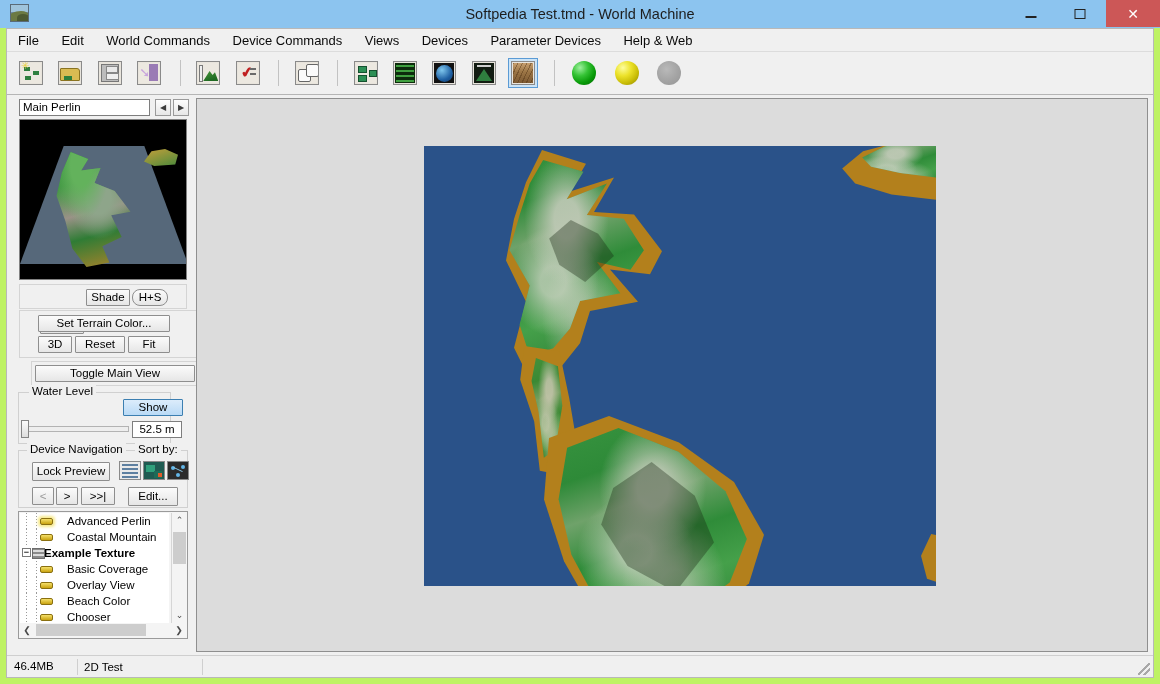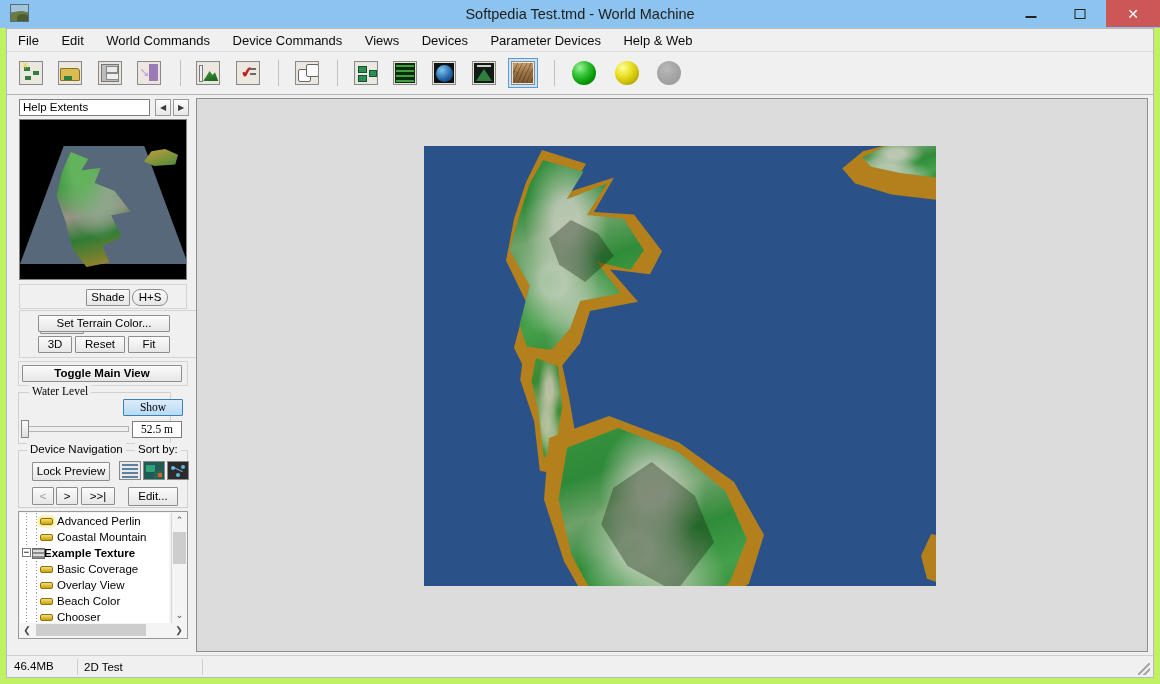--- a/index.html
+++ b/index.html
@@ -189,28 +189,28 @@
   .controls-box2{
     position:absolute;left:5px;top:212px;width:189px;height:48px;
     border:1px solid #d4d4d4;box-sizing:border-box;
   }
   .btn.b-terraincolor{left:18px;top:4px;width:132px;height:17px;line-height:15px;}
   .btn.b-3d{left:18px;top:25px;width:34px;height:17px;line-height:15px;}
   .btn.b-reset{left:55px;top:25px;width:50px;height:17px;line-height:15px;}
   .btn.b-fit{left:108px;top:25px;width:42px;height:17px;line-height:15px;}
 
   .toggle-box{
-    position:absolute;left:4px;top:263px;width:170px;height:25px;
-    border:1px solid #d4d4d4;box-sizing:border-box;font-weight:bold;
+    position:absolute;left:17px;top:263px;width:170px;height:25px;
+    border:1px solid #d4d4d4;box-sizing:border-box;
   }
   .btn.b-toggle{left:3px;top:3px;width:160px;height:17px;line-height:15px;}
 
   .waterfs{
     position:absolute;left:4px;top:294px;width:153px;height:52px;
-    border:1px solid #d0d0d0;box-sizing:border-box;font-family:Liberation Serif, serif;
+    border:1px solid #d0d0d0;box-sizing:border-box;
   }
   .fs-legend{
     position:absolute;left:10px;top:-8px;background:#f0f0f0;
     padding:0 3px;font-size:11.5px;color:#000;
   }
   .btn.b-show{
     left:104px;top:6px;width:60px;height:17px;line-height:15px;
     background:linear-gradient(#dcecfb,#b9daf6);border:1px solid #3c7fb1;
   }
   .slider{
@@ -260,21 +260,21 @@
   .treewrap{
     position:absolute;left:4px;top:413px;width:170px;height:128px;
     border:1px solid #9a9a9a;box-sizing:border-box;background:#f4f4f4;
   }
   .tree{
     position:absolute;left:1px;top:1px;width:149px;height:110px;
     background:#ffffff;overflow:hidden;
   }
   .trow{
     position:relative;height:16px;line-height:16px;font-size:11.5px;
-    color:#000;white-space:nowrap;padding-left:37px;cursor:default;
+    color:#000;white-space:nowrap;padding-left:47px;cursor:default;
   }
   .trow.bold{font-weight:bold;padding-left:24px;}
   .tnode{
     position:absolute;left:20px;top:5px;width:13px;height:7px;
     background:linear-gradient(#f5e06a,#c9a311);border:1px solid #8a7010;
     box-sizing:border-box;border-radius:2px;
   }
   .tnode.hl{box-shadow:0 0 3px 2px #f7e98a;}
   .tnode.grp{
     left:12px;top:3px;width:13px;height:11px;border-radius:0;
@@ -492,21 +492,21 @@
       <span class="sep"></span>
 
       <span class="orb green"><i></i></span>
       <span class="orb yellow"><i></i></span>
       <span class="orb gray"><i></i></span>
     </div>
 
     <div class="leftpanel">
 
       <div class="combo-row">
-        <div class="combo">Help Extents</div>
+        <div class="combo">Main Perlin</div>
         <div class="spinbtn prev">◀</div>
         <div class="spinbtn next">▶</div>
       </div>
 
       <div class="preview3d">
         <div class="p3d-plane"></div>
         <div class="p3d-coast"></div>
         <div class="p3d-land"></div>
         <div class="p3d-island"></div>
       </div>

